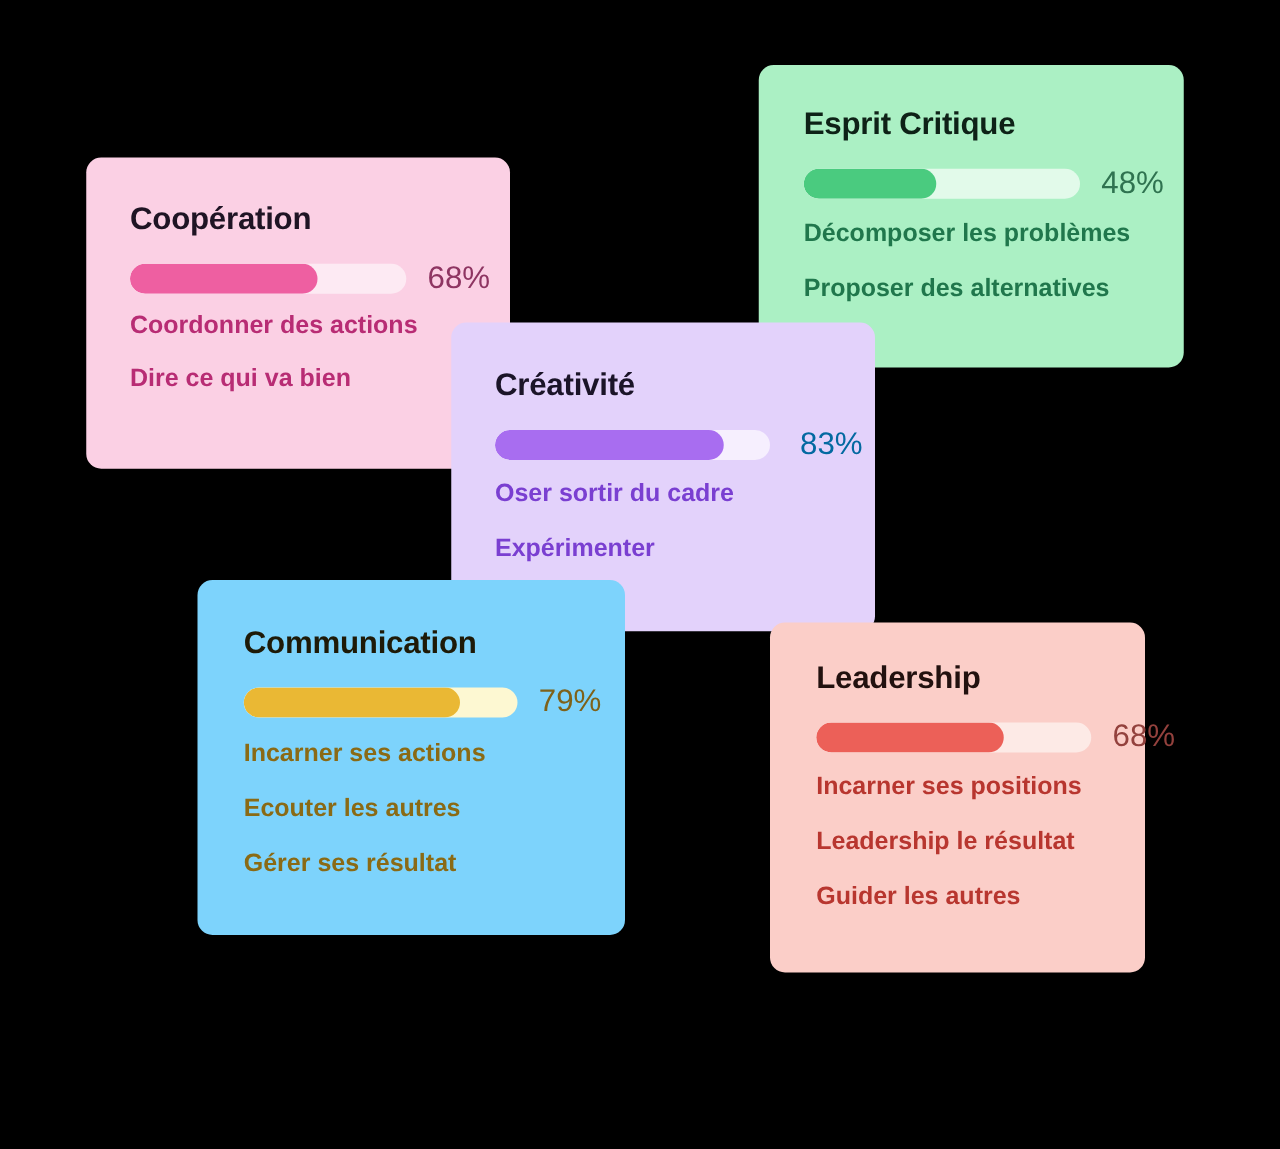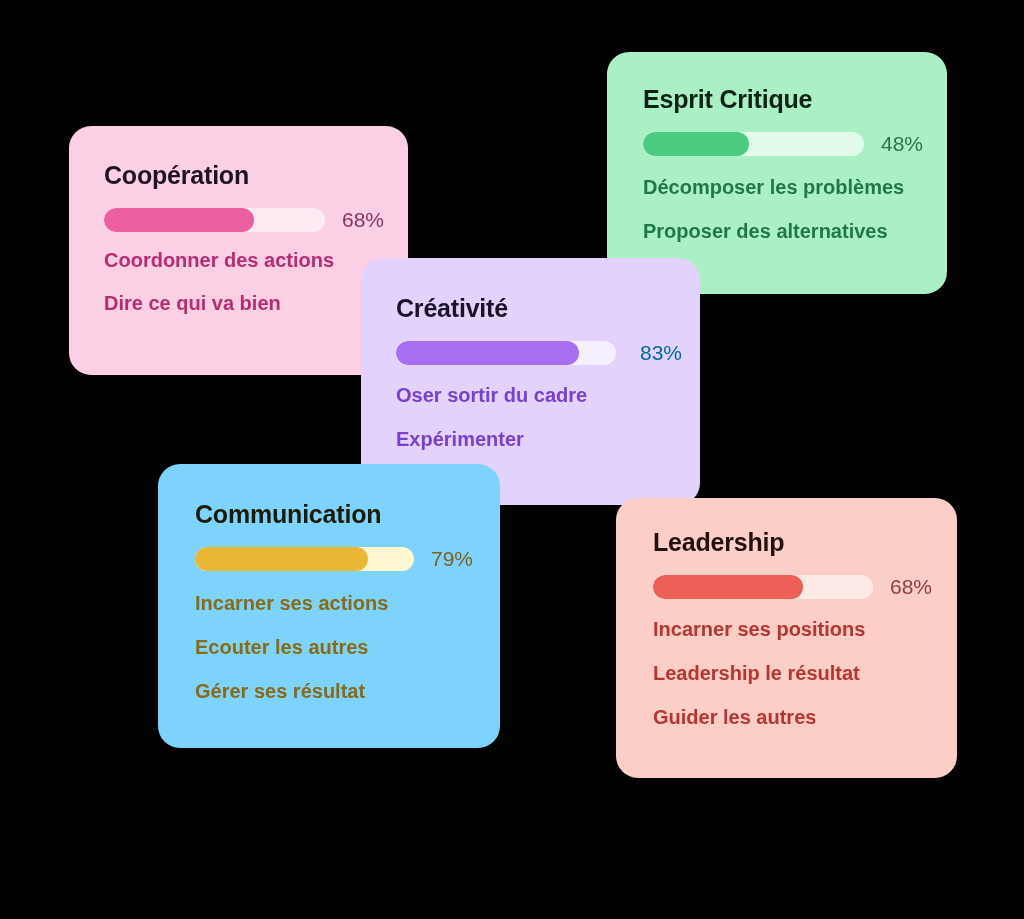--- a/index.html
+++ b/index.html
@@ -10,21 +10,21 @@
   #stage {
     position: relative;
     width: 1024px;
     height: 919px;
     background: #000000;
     overflow: hidden;
     font-family: "Liberation Sans", sans-serif;
   }
   .card {
     position: absolute;
-    border-radius: 22px;
+    border-radius: 12px;
     box-sizing: border-box;
   }
   .card-title {
     position: absolute;
     font-size: 25px;
     font-weight: bold;
     letter-spacing: -0.2px;
     white-space: nowrap;
   }
   .bar-row {
@@ -39,21 +39,21 @@
     overflow: hidden;
   }
   .bar-fill {
     position: absolute;
     left: 0;
     top: 0;
     height: 100%;
     border-radius: 12px;
   }
   .bar-pct {
-    font-size: 21px;
+    font-size: 25px;
     margin-left: 17px;
     white-space: nowrap;
   }
   .skills {
     position: absolute;
     display: flex;
     flex-direction: column;
   }
   .skill {
     font-size: 20px;
@@ -108,21 +108,21 @@
   #card-communication .card-title { left: 37px; top: 36px; color: #1E1A08; }
   #card-communication .bar-row    { left: 37px; top: 83px; }
   #card-communication .bar-track  { width: 219px; background: #FDF8D2; }
   #card-communication .bar-fill   { background: #EAB834; }
   #card-communication .bar-pct    { color: #7E621A; }
   #card-communication .skills     { left: 37px; top: 128px; gap: 21px; }
   #card-communication .skill      { color: #8A6A15; }
 
   
   #card-leadership {
-    left: 616px; top: 498px; width: 341px; height: 280px;
+    left: 616px; top: 498px; width: 300px; height: 280px;
     background: #FBCEC8; z-index: 5;
   }
   #card-leadership .card-title { left: 37px; top: 30px; color: #22110F; }
   #card-leadership .bar-row    { left: 37px; top: 77px; }
   #card-leadership .bar-track  { width: 220px; background: #FDEAE6; }
   #card-leadership .bar-fill   { background: #EC6058; }
   #card-leadership .bar-pct    { color: #93413D; }
   #card-leadership .skills     { left: 37px; top: 120px; gap: 21px; }
   #card-leadership .skill      { color: #B8362F; }
 </style>

